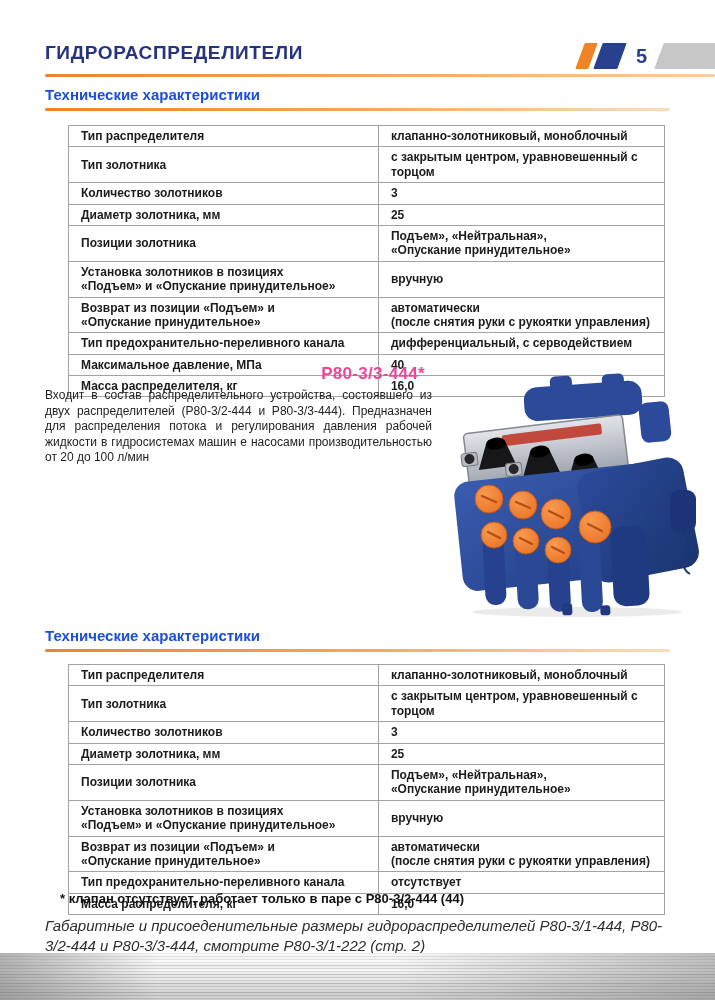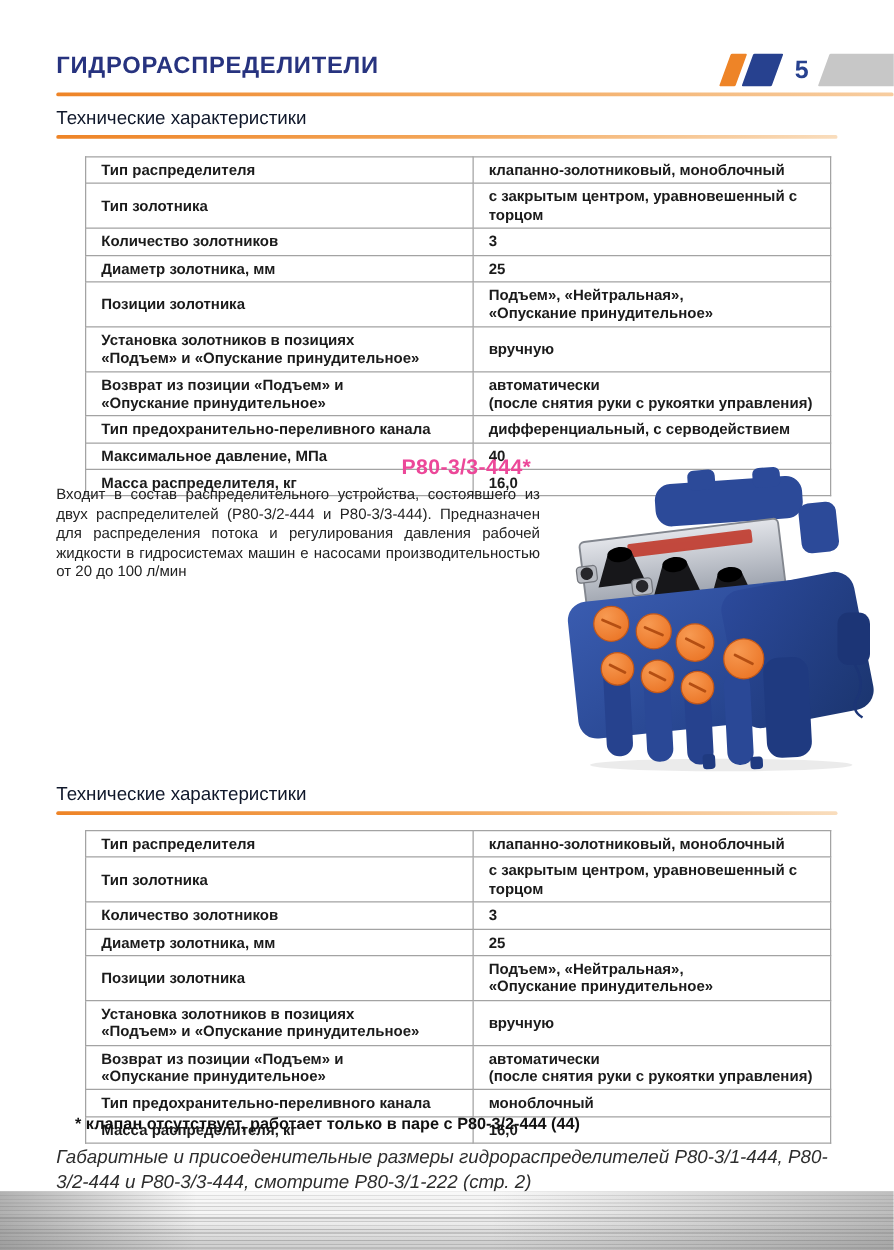--- a/index.html
+++ b/index.html
@@ -19,21 +19,21 @@
   .slash-orange{width:13px;background:#ee8427;margin-right:5px;}
   .slash-blue{width:24px;background:#27418f;}
   .page-num{color:#27418f;font-size:20px;font-weight:bold;margin:0 12px 0 14px;}
   .slash-gray{width:70px;background:#c7c7c7;margin-right:-14px;}
   .header-underline{
     position:absolute;top:74px;left:45px;right:0;height:3px;border-radius:2px;
     background:linear-gradient(90deg,#ee8427 0%,#f3a659 45%,#f7cda0 100%);
   }
   
   .section{position:absolute;left:45px;right:45px;}
-  .section-title{color:#0f172a;font-size:15px;font-weight:normal;}
+  .section-title{color:#1d4ed8;font-size:15px;font-weight:bold;}
   .section-underline{
     margin-top:5px;height:3px;border-radius:2px;
     background:linear-gradient(90deg,#ee8427 0%,#f3a659 50%,#f9ddbd 100%);
   }
   
   .spec-table{
     position:absolute;left:68px;width:597px;border-collapse:collapse;
     font-size:12px;font-weight:bold;color:#1b1b1b;
   }
   .spec-table td{
@@ -270,21 +270,21 @@
       <td class="value">вручную</td>
       </tr>
     <tr>
       <td class="label">Возврат из позиции «Подъем» и
 «Опускание принудительное»</td>
       <td class="value">автоматически
 (после снятия руки с рукоятки управления)</td>
       </tr>
     <tr>
       <td class="label">Тип предохранительно-переливного канала</td>
-      <td class="value">моноблочный</td>
+      <td class="value">отсутствует</td>
       </tr>
     <tr>
       <td class="label">Масса распределителя, кг</td>
       <td class="value">16,0</td>
       </tr>
   </tbody>
 </table>
 
 <div class="footnote">* клапан отсутствует, работает только в паре с Р80-3/2-444 (44)</div>
 <div class="dim-note">Габаритные и присоеденительные размеры гидрораспределителей Р80-3/1-444, Р80-3/2-444 и Р80-3/3-444, смотрите Р80-3/1-222 (стр. 2)</div>

